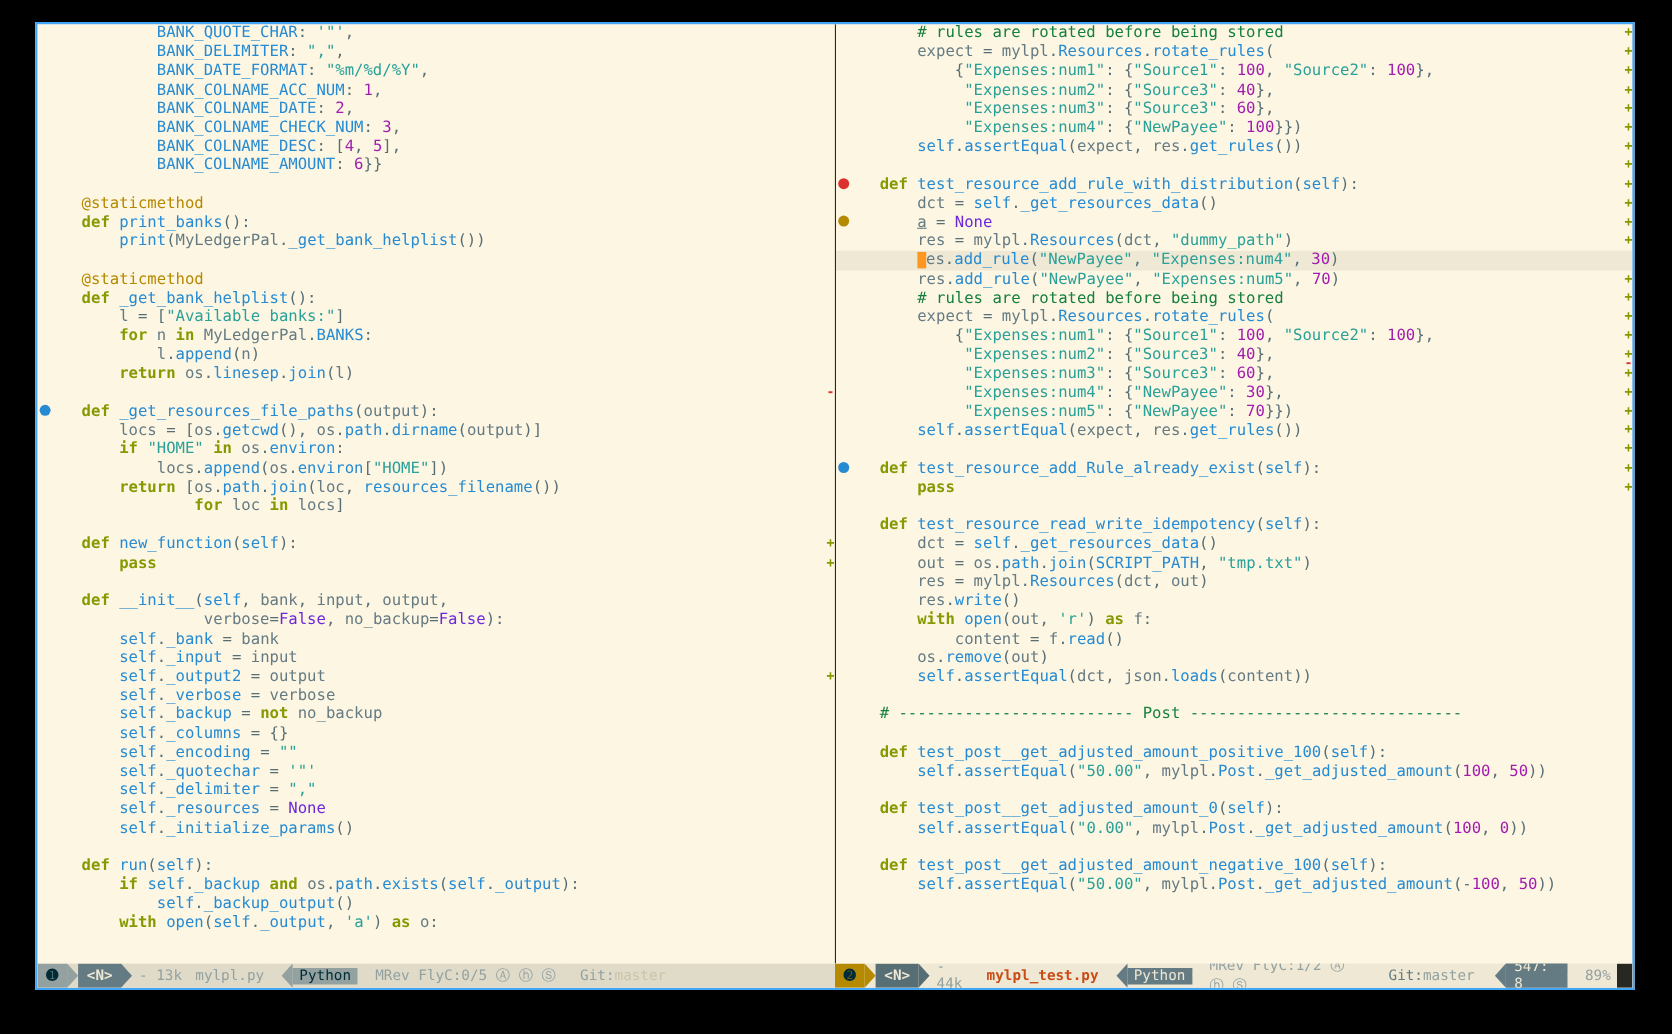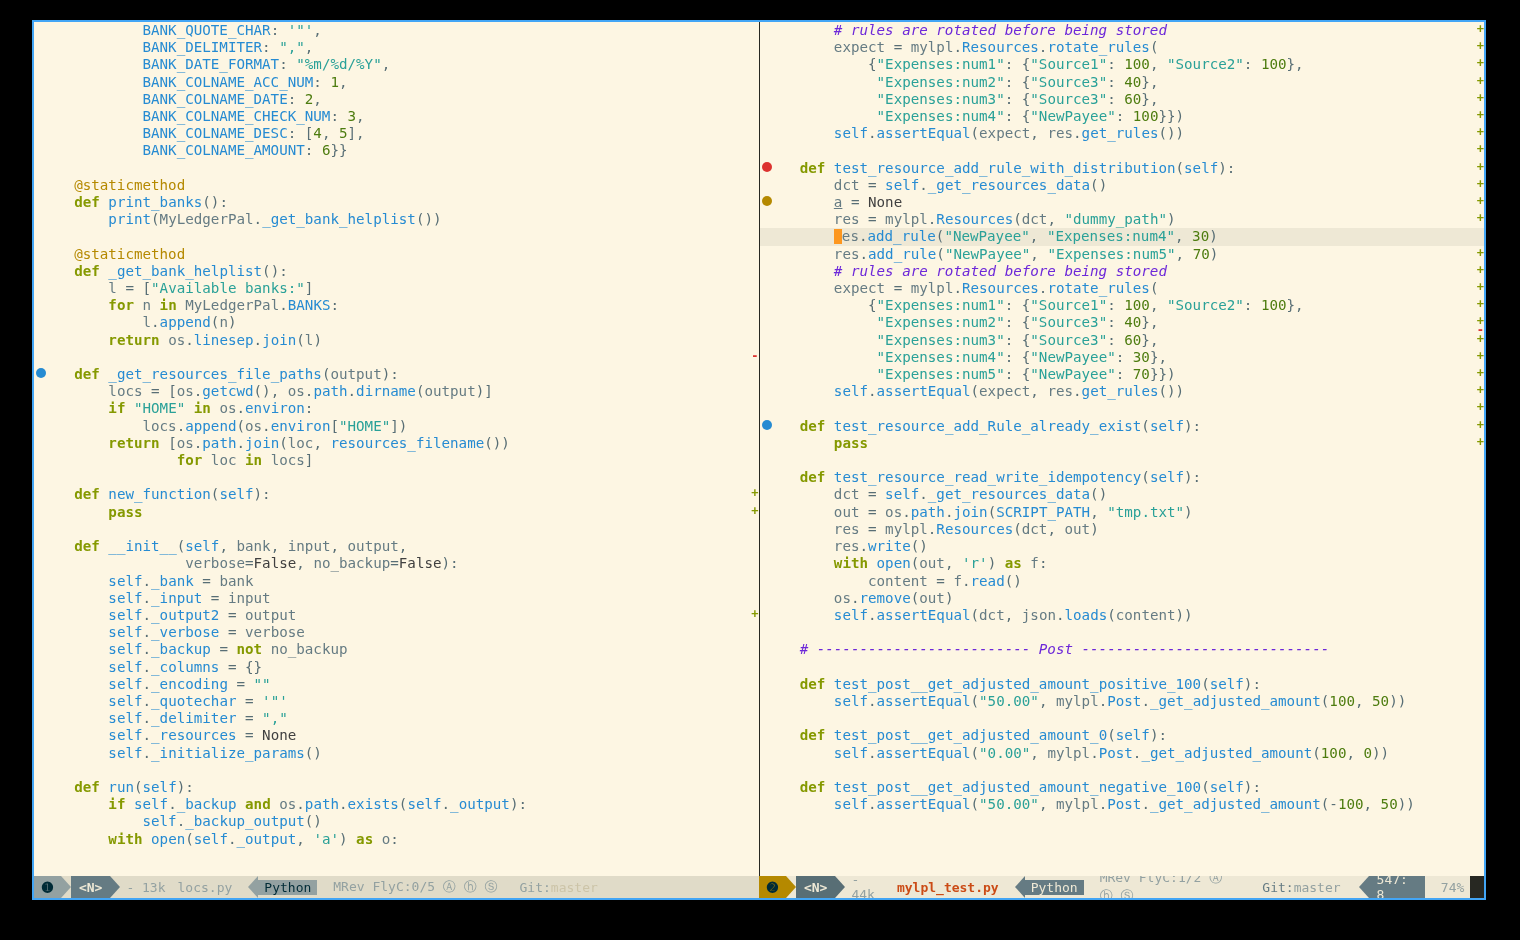--- a/index.html
+++ b/index.html
@@ -14,24 +14,24 @@
 .gm.red{background:#dc322f}
 .gm.yellow{background:#b58900}
 .frm{position:absolute;right:0;top:0;width:10px}
 .fm{position:absolute;right:0;color:#859900;font-size:12px;font-weight:bold}
 .fm.minus{color:#dc322f}
 .hl-line{position:absolute;left:0;right:0;height:17.2px;background:#eee8d5;z-index:0}
 .cursor{display:inline-block;width:8px;height:15px;background:#fd971f;vertical-align:text-bottom}
 .kw{color:#859900;font-weight:bold}
 .fn{color:#268bd2}
 .str{color:#2aa198}
-.num{color:#4d7c0f}
+.num{color:#a21caf}
 .var{color:#268bd2}
-.const{color:#404040}
-.cmt{color:#6d28d9;font-style:italic}
+.const{color:#6d28d9}
+.cmt{color:#15803d;}
 .deco{color:#b58900}
 .self{color:#268bd2}
 .id{color:#657b83}
 .modeline{display:flex;height:22px;font-size:13px}
 .ml{flex:1;display:flex;align-items:center;background:#e0dbc8;color:#93a1a1;overflow:hidden}
 .ml.active{background:#eee8d5;color:#657b83}
 .ml.active .fname{color:#cb4b16;font-weight:bold}
 .seg{padding:0 8px;height:100%;display:flex;align-items:center;position:relative}
 .seg.num-s{background:#93a1a1;color:#002b36;font-weight:bold}
 .ml.active .seg.num-s{background:#b58900;color:#002b36}
@@ -121,21 +121,21 @@
       <div class="code" id="code-r" style="position:relative;z-index:1"><div><span class="cmt">        # rules are rotated before being stored</span></div><div>        <span class="id">expect</span> = <span class="id">mylpl</span>.<span class="fn">Resources</span>.<span class="fn">rotate_rules</span>(</div><div>            {<span class="str">"Expenses:num1"</span>: {<span class="str">"Source1"</span>: <span class="num">100</span>, <span class="str">"Source2"</span>: <span class="num">100</span>},</div><div>             <span class="str">"Expenses:num2"</span>: {<span class="str">"Source3"</span>: <span class="num">40</span>},</div><div>             <span class="str">"Expenses:num3"</span>: {<span class="str">"Source3"</span>: <span class="num">60</span>},</div><div>             <span class="str">"Expenses:num4"</span>: {<span class="str">"NewPayee"</span>: <span class="num">100</span>}})</div><div>        <span class="self">self</span>.<span class="fn">assertEqual</span>(<span class="id">expect</span>, <span class="id">res</span>.<span class="fn">get_rules</span>())</div><div>&nbsp;</div><div>    <span class="kw">def</span> <span class="fn">test_resource_add_rule_with_distribution</span>(<span class="self">self</span>):</div><div>        <span class="id">dct</span> = <span class="self">self</span>.<span class="fn">_get_resources_data</span>()</div><div>        <span class="id" style="text-decoration:underline">a</span> = <span class="const">None</span></div><div>        <span class="id">res</span> = <span class="id">mylpl</span>.<span class="fn">Resources</span>(<span class="id">dct</span>, <span class="str">"dummy_path"</span>)</div><div>        <span class="cursor"></span><span class="id">es</span>.<span class="fn">add_rule</span>(<span class="str">"NewPayee"</span>, <span class="str">"Expenses:num4"</span>, <span class="num">30</span>)</div><div>        <span class="id">res</span>.<span class="fn">add_rule</span>(<span class="str">"NewPayee"</span>, <span class="str">"Expenses:num5"</span>, <span class="num">70</span>)</div><div><span class="cmt">        # rules are rotated before being stored</span></div><div>        <span class="id">expect</span> = <span class="id">mylpl</span>.<span class="fn">Resources</span>.<span class="fn">rotate_rules</span>(</div><div>            {<span class="str">"Expenses:num1"</span>: {<span class="str">"Source1"</span>: <span class="num">100</span>, <span class="str">"Source2"</span>: <span class="num">100</span>},</div><div>             <span class="str">"Expenses:num2"</span>: {<span class="str">"Source3"</span>: <span class="num">40</span>},</div><div>             <span class="str">"Expenses:num3"</span>: {<span class="str">"Source3"</span>: <span class="num">60</span>},</div><div>             <span class="str">"Expenses:num4"</span>: {<span class="str">"NewPayee"</span>: <span class="num">30</span>},</div><div>             <span class="str">"Expenses:num5"</span>: {<span class="str">"NewPayee"</span>: <span class="num">70</span>}})</div><div>        <span class="self">self</span>.<span class="fn">assertEqual</span>(<span class="id">expect</span>, <span class="id">res</span>.<span class="fn">get_rules</span>())</div><div>&nbsp;</div><div>    <span class="kw">def</span> <span class="fn">test_resource_add_Rule_already_exist</span>(<span class="self">self</span>):</div><div>        <span class="kw">pass</span></div><div>&nbsp;</div><div>    <span class="kw">def</span> <span class="fn">test_resource_read_write_idempotency</span>(<span class="self">self</span>):</div><div>        <span class="id">dct</span> = <span class="self">self</span>.<span class="fn">_get_resources_data</span>()</div><div>        <span class="id">out</span> = <span class="id">os</span>.<span class="fn">path</span>.<span class="fn">join</span>(<span class="var">SCRIPT_PATH</span>, <span class="str">"tmp.txt"</span>)</div><div>        <span class="id">res</span> = <span class="id">mylpl</span>.<span class="fn">Resources</span>(<span class="id">dct</span>, <span class="id">out</span>)</div><div>        <span class="id">res</span>.<span class="fn">write</span>()</div><div>        <span class="kw">with</span> <span class="fn">open</span>(<span class="id">out</span>, <span class="str">'r'</span>) <span class="kw">as</span> <span class="id">f</span>:</div><div>            <span class="id">content</span> = <span class="id">f</span>.<span class="fn">read</span>()</div><div>        <span class="id">os</span>.<span class="fn">remove</span>(<span class="id">out</span>)</div><div>        <span class="self">self</span>.<span class="fn">assertEqual</span>(<span class="id">dct</span>, <span class="id">json</span>.<span class="fn">loads</span>(<span class="id">content</span>))</div><div>&nbsp;</div><div><span class="cmt">    # ------------------------- Post -----------------------------</span></div><div>&nbsp;</div><div>    <span class="kw">def</span> <span class="fn">test_post__get_adjusted_amount_positive_100</span>(<span class="self">self</span>):</div><div>        <span class="self">self</span>.<span class="fn">assertEqual</span>(<span class="str">"50.00"</span>, <span class="id">mylpl</span>.<span class="fn">Post</span>.<span class="fn">_get_adjusted_amount</span>(<span class="num">100</span>, <span class="num">50</span>))</div><div>&nbsp;</div><div>    <span class="kw">def</span> <span class="fn">test_post__get_adjusted_amount_0</span>(<span class="self">self</span>):</div><div>        <span class="self">self</span>.<span class="fn">assertEqual</span>(<span class="str">"0.00"</span>, <span class="id">mylpl</span>.<span class="fn">Post</span>.<span class="fn">_get_adjusted_amount</span>(<span class="num">100</span>, <span class="num">0</span>))</div><div>&nbsp;</div><div>    <span class="kw">def</span> <span class="fn">test_post__get_adjusted_amount_negative_100</span>(<span class="self">self</span>):</div><div>        <span class="self">self</span>.<span class="fn">assertEqual</span>(<span class="str">"50.00"</span>, <span class="id">mylpl</span>.<span class="fn">Post</span>.<span class="fn">_get_adjusted_amount</span>(-<span class="num">100</span>, <span class="num">50</span>))</div></div>
     </div>
   </div>
   <div class="modeline">
     <div class="ml">
       <div class="seg num-s">➊</div>
       <div class="arrow-r ar-gray"></div>
       <div class="seg state">&lt;N&gt;</div>
       <div class="arrow-r ar-state"></div>
       <span class="minor">- <span>13k</span></span>
-      <span class="fname">locs.py</span>
+      <span class="fname">mylpl.py</span>
       <div class="arrow-r ar-file"></div>
       <div class="arrow-l al-py"></div>
       <div class="py-seg">Python</div>
       <div class="arrow-l al-mr"></div>
       <span class="minor">MRev FlyC:0/5 Ⓐ ⓗ Ⓢ</span>
       <div class="arrow-r ar-file"></div>
       <span class="git"><span>Git:</span><span class="gitbranch">master</span></span>
     </div>
     <div class="ml active">
       <div class="seg num-s">➋</div>
@@ -148,17 +148,17 @@
       <div class="arrow-l al-py"></div>
       <div class="py-seg">Python</div>
       <div class="arrow-l al-mr"></div>
       <span class="minor">MRev FlyC:1/2 Ⓐ ⓗ Ⓢ</span>
       <div class="arrow-r ar-file"></div>
       <span class="git"><span>Git:</span><span class="gitbranch">master</span></span>
       <div class="pos"></div>
       <div class="arrow-l al-pos"></div>
       <div class="posseg">547: 8</div>
       <div class="arrow-l al-mr"></div>
-      <span class="minor">74%</span>
+      <span class="minor">89%</span>
       <div class="endcap"></div>
     </div>
   </div>
 </div>
 
 </body></html>

